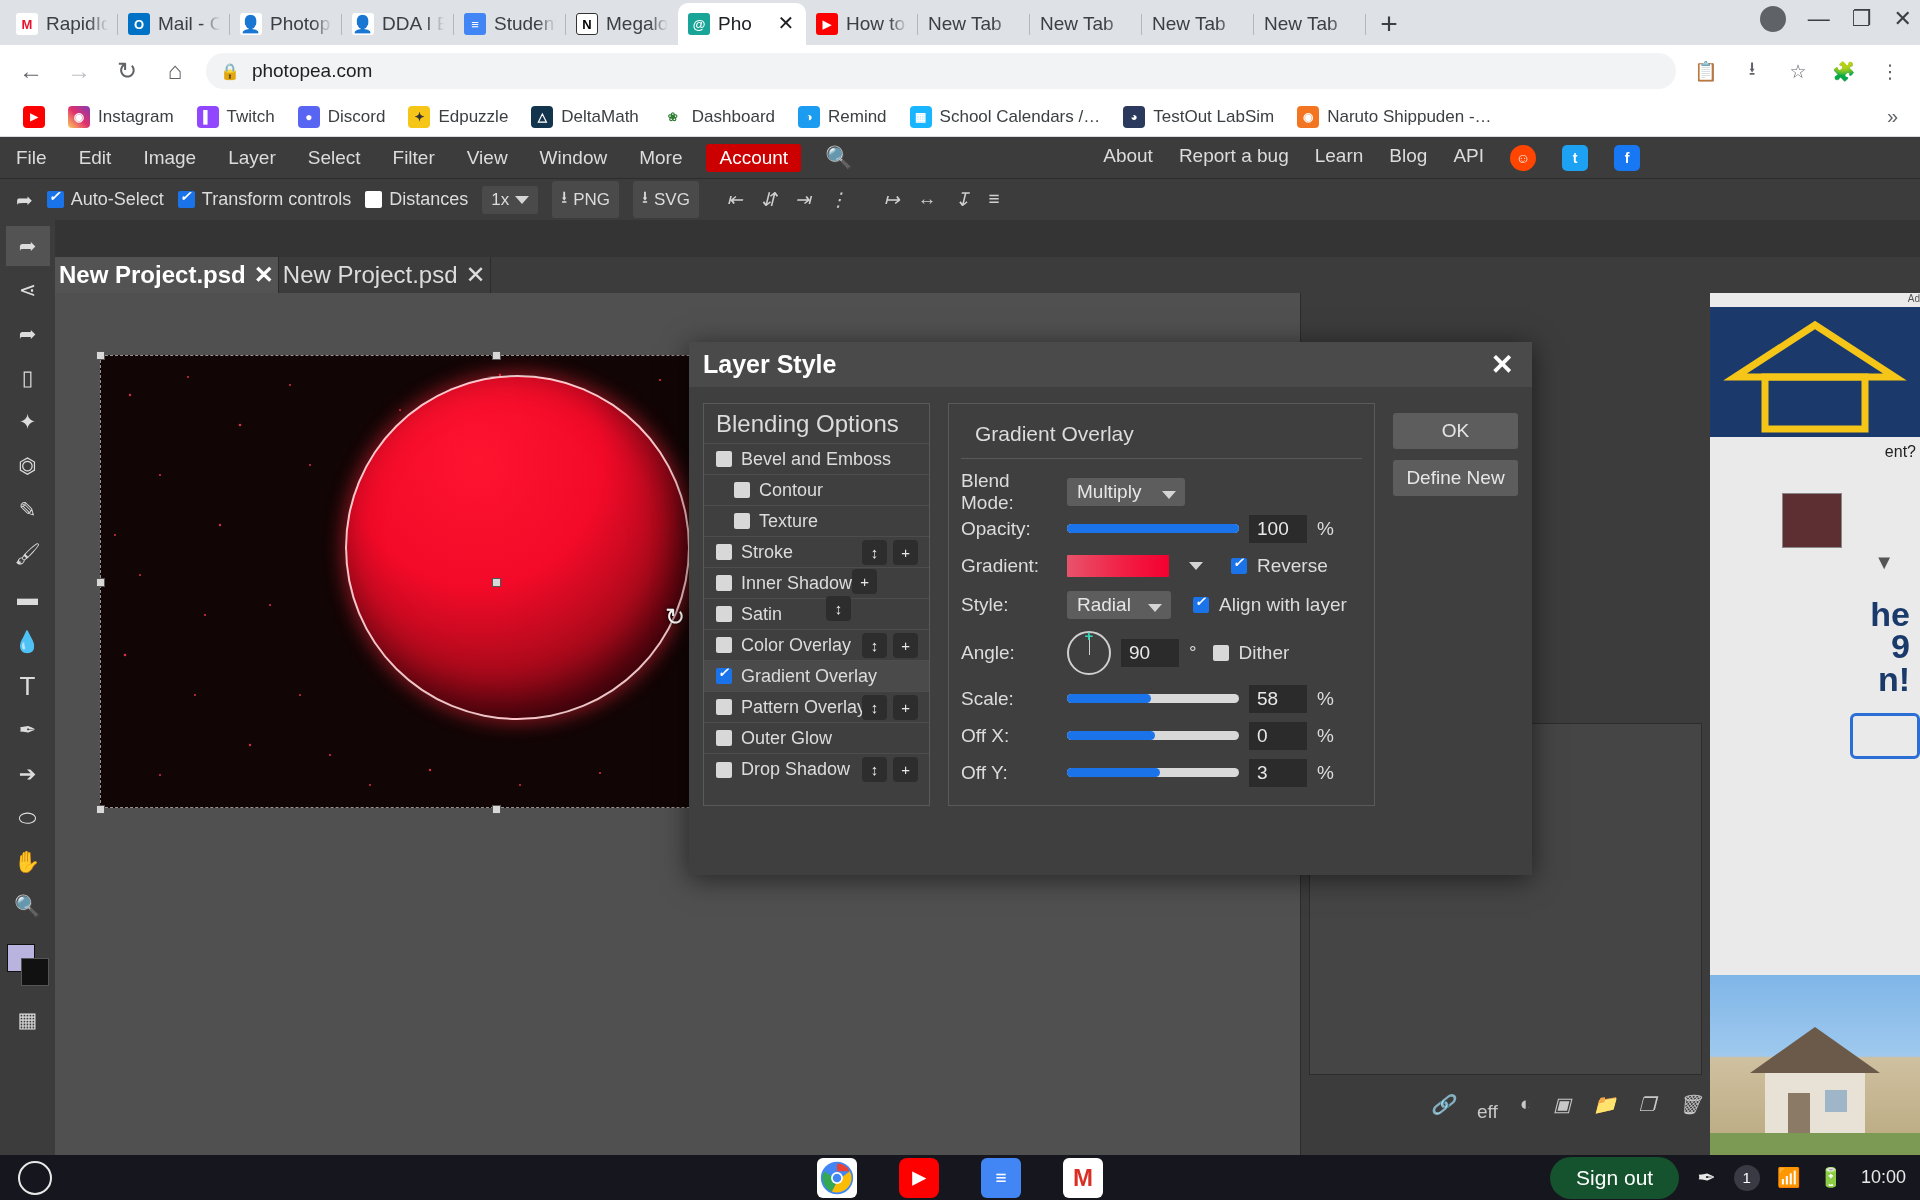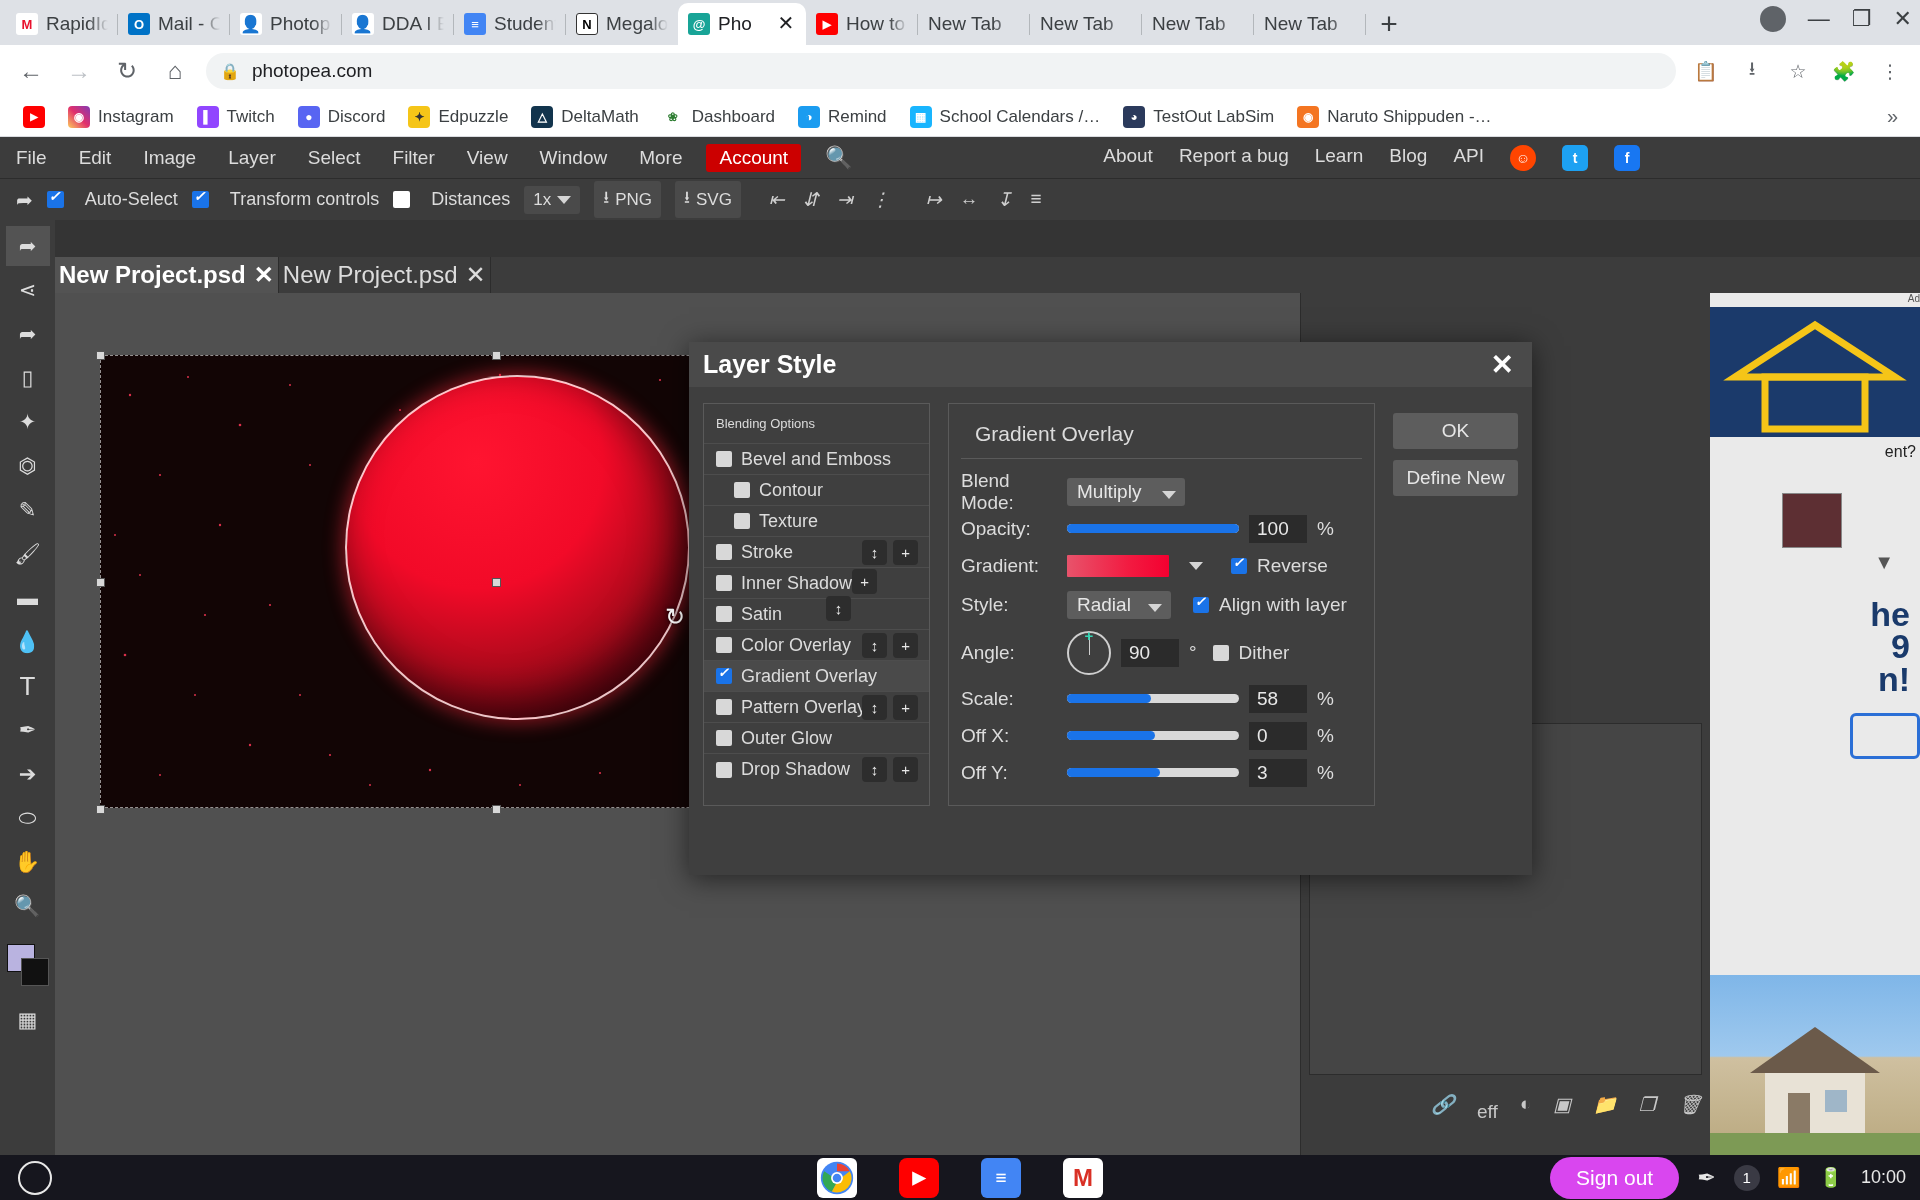--- a/index.html
+++ b/index.html
@@ -45,21 +45,21 @@
   .peamenu { height:41px; background:#3c3c3c; display:flex; align-items:center; font-size:19px; color:#dcdcdc; position:relative;}
   .peamenu .mi { padding:0 16px; line-height:41px; }
   .peamenu .acct { background:#cc0000; color:#fff; padding:3px 13px; border-radius:3px; margin:0 8px; }
   .peamenu .right { position:absolute; right:280px; display:flex; gap:26px; }
   .soc { width:26px;height:26px;border-radius:5px;display:flex;align-items:center;justify-content:center;color:#fff;font-size:14px;font-weight:bold;}
 
   .optbar { height:42px; background:#3c3c3c; display:flex; align-items:center; gap:14px; padding-left:10px; border-top:1px solid #2c2c2c; color:#dcdcdc; font-size:18px;}
   .cb { width:17px; height:17px; border-radius:2px; background:#fff; display:inline-block; vertical-align:middle; position:relative;}
   .cb.on { background:#1a73e8; }
   .cb.on:after{ content:'✓'; position:absolute; color:#fff; font-size:14px; left:2px; top:-3px; font-weight:bold;}
-  .optitem { display:flex; align-items:center; gap:21px; }
+  .optitem { display:flex; align-items:center; gap:7px; }
   .pillbtn { background:#4a4a4a; border-radius:3px; padding:4px 9px; display:flex; align-items:center; gap:6px; font-size:17px;}
 
   .worktabs { position:absolute; left:55px; top:120px; width:1865px; height:36px; background:#3c3c3c; display:flex; align-items:center; }
   .wtab { height:36px; display:flex; align-items:center; gap:8px; padding:0 4px; font-size:24px; color:#dcdcdc; border-right:1px solid #2c2c2c;}
   .wtab.sel { background:#535353; font-weight:bold; color:#fff;}
 
   .lefttools { position:absolute; left:0; top:83px; width:55px; bottom:0; background:#3c3c3c; display:flex; flex-direction:column; align-items:center; padding-top:6px; gap:4px;}
   .tool { width:44px; height:40px; display:flex; align-items:center; justify-content:center; color:#dcdcdc; font-size:21px; }
   .tool.active { background:#535353; }
 
@@ -84,21 +84,21 @@
 
   
   .dlg { position:absolute; left:689px; top:205px; width:843px; height:533px; background:#3f3f3f;
          box-shadow:0 4px 26px rgba(0,0,0,.55); }
   .dlg-title { height:45px; background:#4a4a4a; display:flex; align-items:center; padding:0 14px; color:#fff; font-size:25px; font-weight:bold;}
   .dlg-close { margin-left:auto; font-size:28px; color:#fff; font-weight:bold; padding-right:4px;}
   .dlg-body { display:flex; padding:16px 14px; gap:18px; }
   .optlist { width:227px; border:1px solid #5a5a5a; }
   .optrow { height:31px; display:flex; align-items:center; gap:9px; padding:0 12px; border-bottom:1px solid #4d4d4d; font-size:18px; color:#dcdcdc; position:relative;}
   .optrow.sel { background:#4a4a4a; }
-  .optrow.head { font-size:13px; height:40px; }
+  .optrow.head { font-size:24px; height:40px; }
   .optrow.indent { padding-left:30px; }
   .optrow.tall { height:41px; }
   .dcb { width:16px; height:16px; background:#d8d8d8; border-radius:2px; flex:0 0 16px; position:relative; }
   .dcb.on { background:#1a73e8; }
   .dcb.on:after { content:'✓'; position:absolute; color:#fff; font-size:13px; left:2px; top:-3px; font-weight:bold;}
   .minibtn { width:25px; height:25px; background:#2d2d2d; border-radius:4px; color:#e8e8e8; font-size:15px;
              display:flex; align-items:center; justify-content:center; position:absolute;}
   .settings { flex:1; border:1px solid #5a5a5a; padding:14px 12px; }
   .sethead { font-size:21px; color:#dcdcdc; padding:4px 0 12px 14px; border-bottom:1px solid #5a5a5a; margin-bottom:14px;}
   .setrow { display:flex; align-items:center; height:37px; gap:10px; color:#dcdcdc; font-size:19px; }
@@ -116,21 +116,21 @@
   .btncol { width:125px; padding-top:10px; display:flex; flex-direction:column; gap:11px;}
   .dbtn { background:#5d5d5d; border-radius:3px; height:36px; display:flex; align-items:center; justify-content:center;
           color:#e6e6e6; font-size:19px;}
 
   
   .shelf { position:absolute; left:0; top:1155px; width:1920px; height:45px; background:#16161e; display:flex; align-items:center; }
   .launcher { width:34px; height:34px; border-radius:50%; border:2px solid #e8e8e8; margin-left:18px;}
   .shelfapps { position:absolute; left:50%; transform:translateX(-50%); display:flex; align-items:center; gap:42px;}
   .shelfico { width:40px; height:40px; border-radius:6px; display:flex; align-items:center; justify-content:center; color:#fff; font-size:19px; font-weight:bold;}
   .shelfright { position:absolute; right:14px; display:flex; align-items:center; gap:18px; color:#e8e8e8; font-size:18px;}
-  .signout { background:#d946ef; color:#fff; border-radius:22px; padding:9px 26px; font-size:21px; }
+  .signout { background:#14532d; color:#fff; border-radius:22px; padding:9px 26px; font-size:21px; }
   .statnum { width:26px; height:26px; border-radius:50%; background:#3a3a44; color:#fff; font-size:15px; display:flex; align-items:center; justify-content:center;}
 </style>
 </head>
 <body>
 
 <div class="browser">
 
   <div class="tabstrip">
     <div class="tab">
       <span class="favicon" style="background:#fff;color:#e8112d;">M</span>

